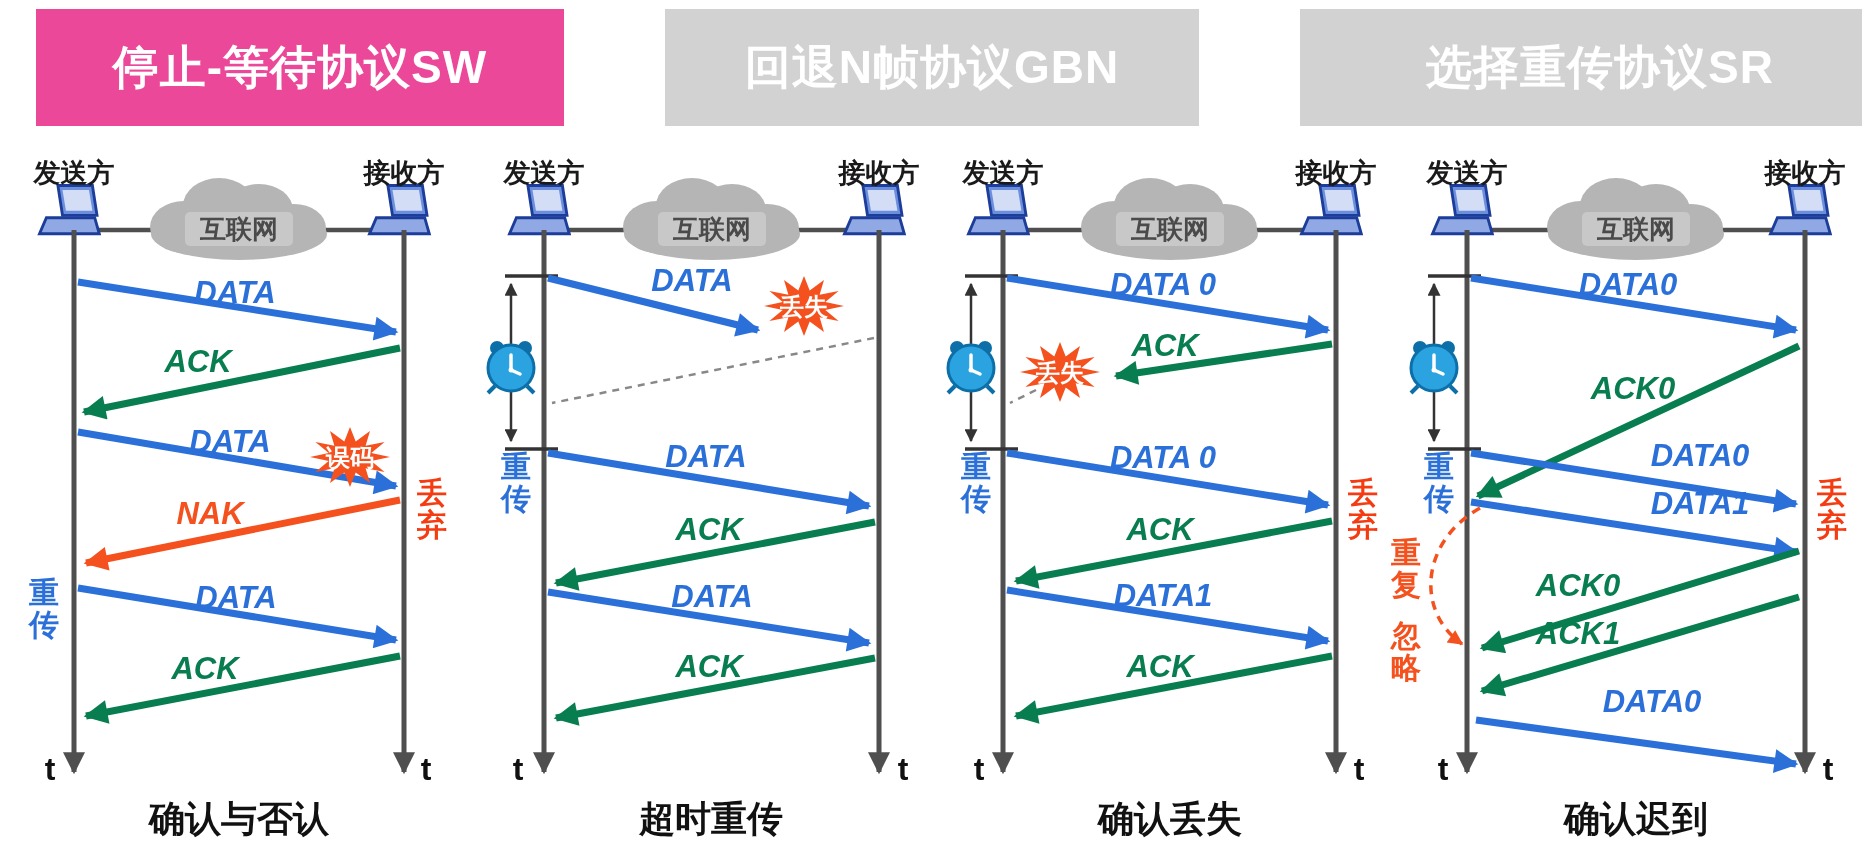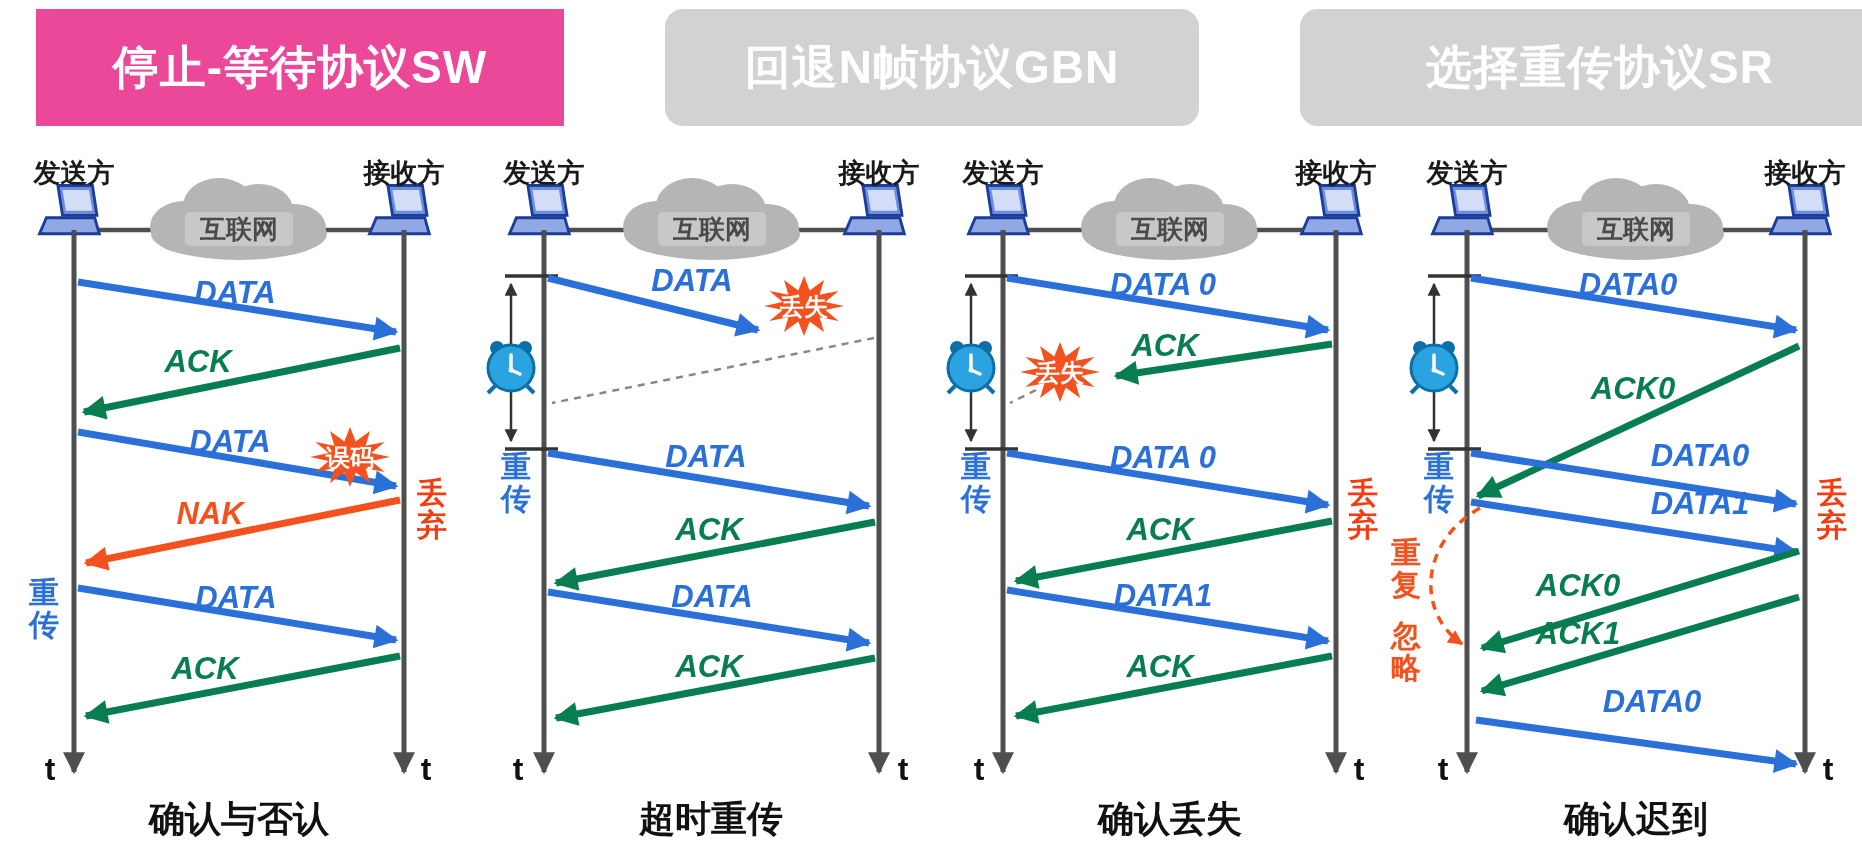--- a/index.html
+++ b/index.html
@@ -1,21 +1,21 @@
 <!DOCTYPE html>
 <html><head>
 <meta charset="utf-8">
 <style>
   html,body{margin:0;padding:0;background:#fff;}
   .stage{position:relative;width:1862px;height:867px;background:#ffffff;overflow:hidden;
          font-family:"Liberation Sans","DejaVu Sans",sans-serif;}
   .tab{position:absolute;top:9px;height:117px;display:flex;align-items:center;justify-content:center;
        color:#fff;font-size:46px;font-weight:bold;letter-spacing:1px;}
   .tab.active{background:#ec4899;}
-  .tab.inactive{background:#d2d2d2;border-radius:18px;}
+  .tab.inactive{background:#d2d2d2;}
   svg{position:absolute;left:0;top:0;}
   text{font-family:"Liberation Sans","DejaVu Sans",sans-serif;}
   .lbl-cn{font-size:27px;font-weight:bold;fill:#1a1a1a;}
   .msg{font-size:31px;font-weight:bold;font-style:italic;}
   .msg.b{fill:#2b70d9;} .msg.g{fill:#087d50;} .msg.o{fill:#f4511e;}
   .vtxt{font-size:30px;font-weight:bold;}
   .v-blue{fill:#2b70d9;} .v-red{fill:#f43b11;} .v-orange{fill:#f4511e;}
   .t-lbl{font-size:32px;font-weight:bold;fill:#111;}
   .caption{font-size:36px;font-weight:bold;fill:#111;}
   .burst-txt{font-size:24px;font-weight:bold;fill:#fff;}

